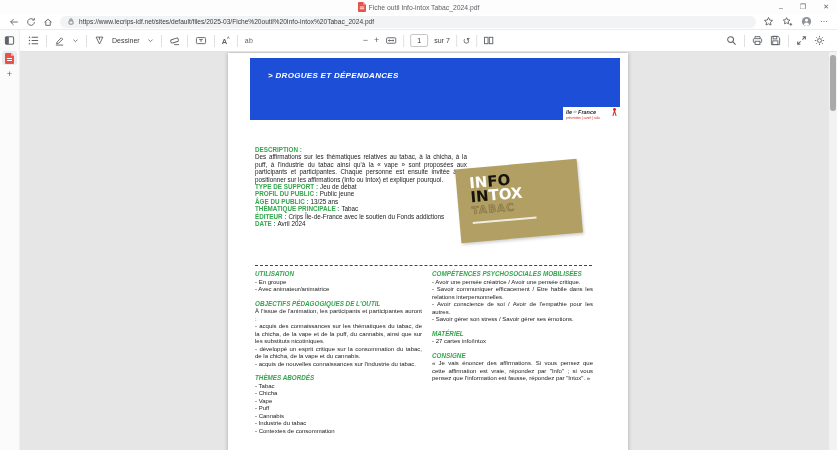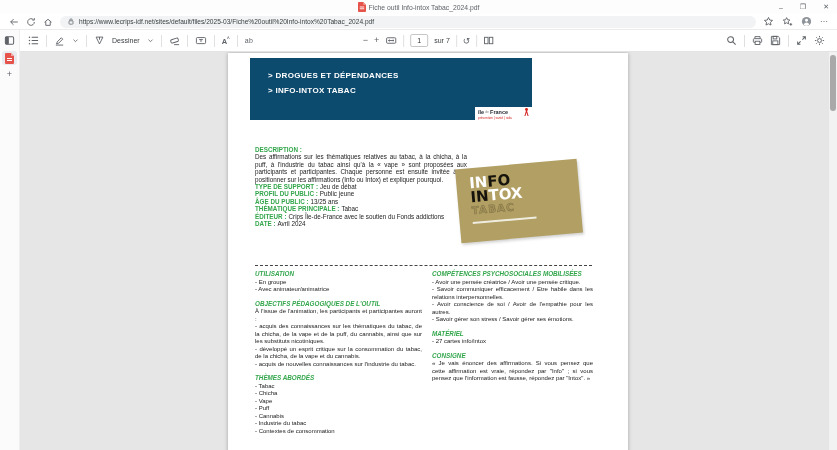--- a/index.html
+++ b/index.html
@@ -50,22 +50,22 @@
 
   .viewer { flex:1; background:#e6e6e6; position:relative; overflow:hidden; }
   .scrollbar { position:absolute; right:0; top:0; bottom:0; width:8px; background:#f2f2f2; }
   .scroll-thumb { position:absolute; top:3px; right:1px; width:6px; height:56px;
     background:#a9a9a9; border-radius:3px; }
 
   
   .page { position:absolute; left:208px; top:1px; width:400px; height:470px;
     background:#fff; box-shadow:0 0 4px rgba(0,0,0,.28); }
 
-  .green-header { position:absolute; top:5px; left:22px; width:282px; height:62px;
-    background:#0c4a6e; padding:10px 0 0 18px; }
+  .green-header { position:absolute; top:5px; left:22px; width:370px; height:62px;
+    background:#1d4ed8; padding:10px 0 0 18px;font-style:italic; }
   .hline { font-size:8px; line-height:15px; font-weight:bold; color:#fff; letter-spacing:.3px; }
   .logo { position:absolute; right:0; bottom:0; width:57px; height:13px; background:#fff;
     padding:1px 3px; display:flex; flex-direction:column; justify-content:center; }
   .logo-top { display:flex; align-items:center; gap:1px; }
   .logo-a,.logo-c { font-size:5.5px; font-weight:bold; color:#2a2a35; line-height:6px; }
   .logo-b { font-size:3.5px; color:#888; }
   .logo-fig { margin-left:auto; display:flex; }
   .logo-tag { font-size:3.2px; color:#d6231f; line-height:4px; }
 
   .desc { position:absolute; top:93px; left:27px; width:212px;
@@ -303,21 +303,20 @@
         </span>
       </div>
     </div>
 
     <div class="viewer">
       <div class="page">
 
         <div class="green-header">
           <div>
               <div class="hline">&gt; DROGUES ET DÉPENDANCES</div>
-              <div class="hline">&gt; INFO-INTOX TABAC</div>
             </div>
           <div class="logo">
             <div class="logo-top">
               <span class="logo-a">île</span>
               <span class="logo-b">de</span>
               <span class="logo-c">France</span>
               <span class="logo-fig">
                 <svg width="5" height="8" viewBox="0 0 5 8">
                     <path d="M2.5 0C3.3 0 4 .6 4 1.4 4 2 3.6 2.6 3 2.8L4.6 8h-1L2.5 4.6 1.4 8h-1L2 2.8C1.4 2.6 1 2 1 1.4 1 .6 1.7 0 2.5 0z" fill="#d6231f"></path>
                   </svg>

